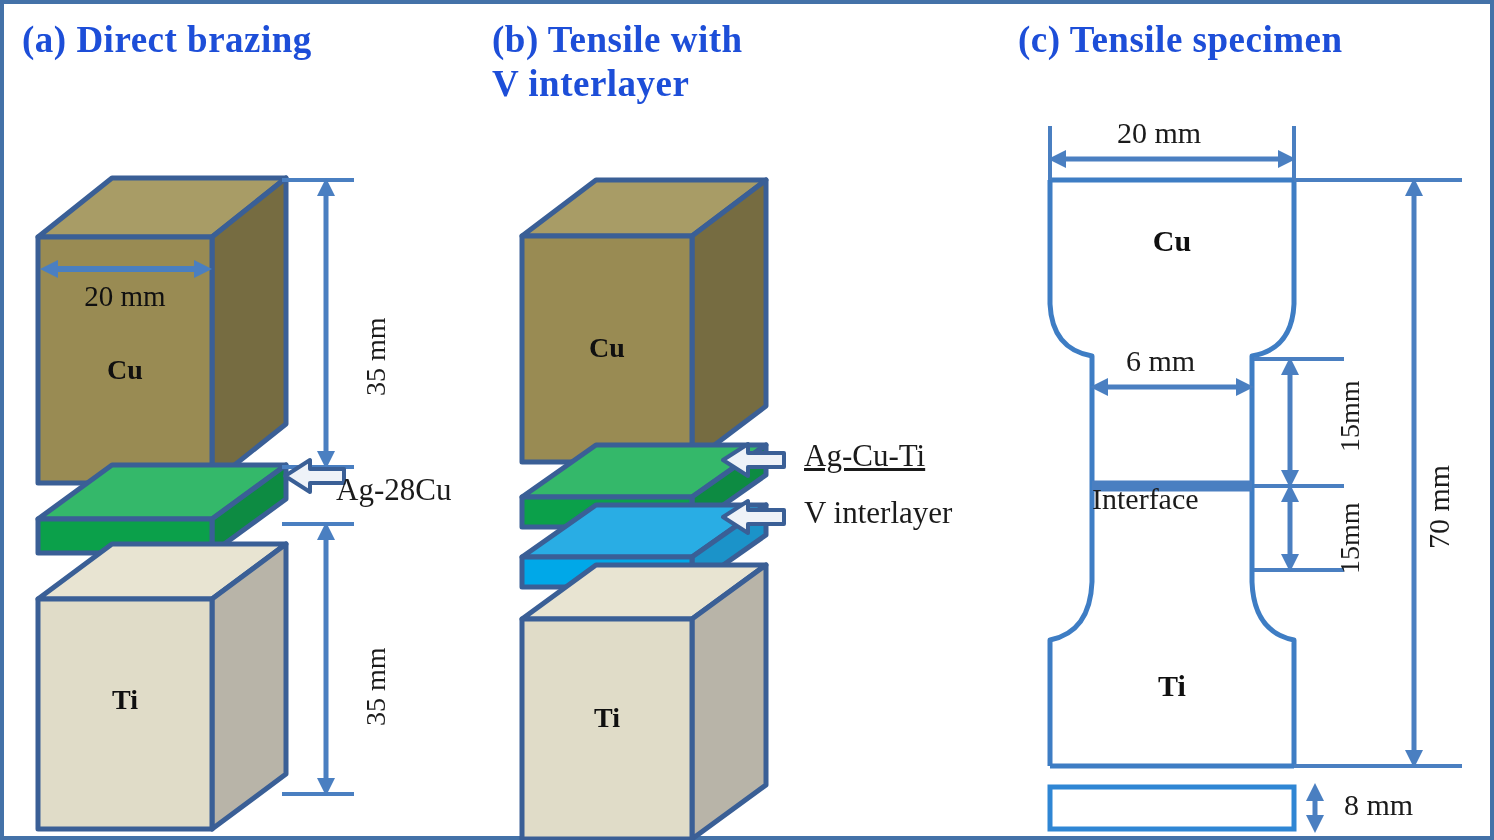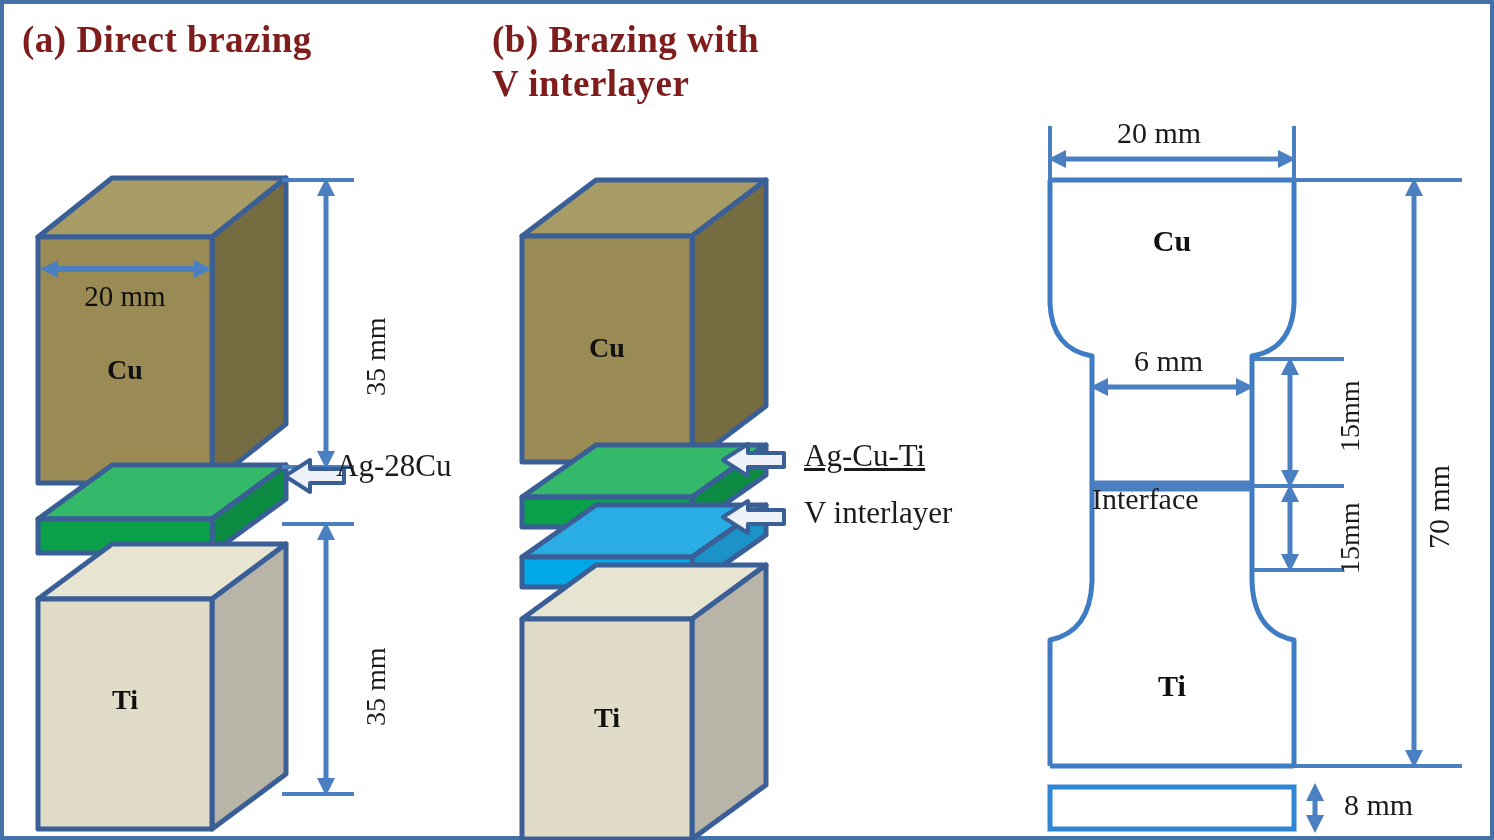--- a/index.html
+++ b/index.html
@@ -11,21 +11,21 @@
     position:relative;width:1494px;height:840px;
     box-sizing:border-box;
     background:#ffffff;
     border:4px solid #4472a8;
   }
   .panel{position:absolute;top:0;height:100%;}
   .ptitle{
     position:absolute;
     font-weight:bold;
     font-size:37px;
-    color:#7f1d1d;
+    color:#1d4ed8;
     letter-spacing:0.5px;
     white-space:pre-line;
     line-height:1.18;
   }
   
   .block{position:absolute;}
   .block svg{display:block;overflow:visible;}
   .facelabel{
     position:absolute;
     font-weight:bold;font-size:28px;color:#101010;
@@ -112,24 +112,24 @@
       <line x1="322" y1="530" x2="322" y2="780" stroke="#4a7fc1" stroke-width="5"></line>
       <polygon points="322,518 313,536 331,536" fill="#4a7fc1"></polygon>
       <polygon points="322,792 313,774 331,774" fill="#4a7fc1"></polygon>
     </svg>
     <div class="dimlabel vert" style="left:356px;top:722px;">35 mm</div>
 
     <svg class="overlay" width="470" height="840">
       <polygon points="281,472 306,456 306,465 340,465 340,479 306,479 306,488" fill="#eef2f8" stroke="#3a5f96" stroke-width="4" stroke-linejoin="round"></polygon>
     </svg>
   </div>
-  <div class="anno" style="left:332px;top:444px;">Ag-28Cu</div>
+  <div class="anno" style="left:332px;top:468px;">Ag-28Cu</div>
 
   <div class="panel" style="left:470px;width:530px;">
-    <div class="ptitle" style="left:18px;top:14px;">(b) Brazing with
+    <div class="ptitle" style="left:18px;top:14px;">(b) Tensile with
       V interlayer</div>
 
     <div class="block" style="left:40px;top:170px;">
       <svg width="270" height="300" viewBox="0 0 270 300">
         <polygon points="8,62 82,6 252,6 178,62" fill="#a89c66" stroke="#3a5f96" stroke-width="5" stroke-linejoin="round"></polygon>
         <polygon points="178,62 252,6 252,232 178,288" fill="#766c41" stroke="#3a5f96" stroke-width="5" stroke-linejoin="round"></polygon>
         <rect x="8" y="62" width="170" height="226" fill="#998b53" stroke="#3a5f96" stroke-width="5" stroke-linejoin="round"></rect>
       </svg>
       <div class="facelabel" style="left:8px;top:158px;width:170px;">Cu</div>
     </div>
@@ -162,20 +162,21 @@
     <svg class="overlay" width="530" height="840">
       <polygon points="249,456 274,440 274,449 310,449 310,463 274,463 274,472" fill="#eef2f8" stroke="#3a5f96" stroke-width="4" stroke-linejoin="round"></polygon>
       <polygon points="249,513 274,497 274,506 310,506 310,520 274,520 274,529" fill="#eef2f8" stroke="#3a5f96" stroke-width="4" stroke-linejoin="round"></polygon>
     </svg>
   </div>
 
   <div class="anno" style="left:800px;top:434px;text-decoration:underline;">Ag-Cu-Ti</div>
   <div class="anno" style="left:800px;top:491px;">V interlayer</div>
 
   <div class="panel" style="left:1000px;width:494px;">
+    <div class="ptitle" style="left:14px;top:14px;">(c) Tensile specimen</div>
 
     <svg class="overlay" width="494" height="840">
 
       <path d="M 46,176 L 46,300 Q 48,345 88,352 L 88,484" fill="none" stroke="#3e7dc4" stroke-width="5" stroke-linejoin="round"></path>
       <path d="M 290,176 L 290,300 Q 288,345 248,352 L 248,484" fill="none" stroke="#3e7dc4" stroke-width="5" stroke-linejoin="round"></path>
 
       <path d="M 88,484 L 88,578 Q 86,628 46,636 L 46,762" fill="none" stroke="#3e7dc4" stroke-width="5" stroke-linejoin="round"></path>
       <path d="M 248,484 L 248,578 Q 250,628 290,636 L 290,762" fill="none" stroke="#3e7dc4" stroke-width="5" stroke-linejoin="round"></path>
 
       <line x1="46" y1="176" x2="290" y2="176" stroke="#3e7dc4" stroke-width="5"></line>
@@ -198,21 +199,21 @@
       <polygon points="44,155 62,146 62,164" fill="#4a7fc1"></polygon>
       <polygon points="292,155 274,146 274,164" fill="#4a7fc1"></polygon>
     </svg>
     <div class="specText" style="left:113px;top:112px;">20 mm</div>
 
     <svg class="overlay" width="494" height="840">
       <line x1="100" y1="383" x2="236" y2="383" stroke="#4a7fc1" stroke-width="5"></line>
       <polygon points="86,383 104,374 104,392" fill="#4a7fc1"></polygon>
       <polygon points="250,383 232,374 232,392" fill="#4a7fc1"></polygon>
     </svg>
-    <div class="specText" style="left:122px;top:340px;margin-left:8px;">6 mm</div>
+    <div class="specText" style="left:122px;top:340px;">6 mm</div>
 
     <svg class="overlay" width="494" height="840">
       <line x1="250" y1="355" x2="340" y2="355" stroke="#4a7fc1" stroke-width="4"></line>
       <line x1="250" y1="482" x2="340" y2="482" stroke="#4a7fc1" stroke-width="4"></line>
       <line x1="250" y1="566" x2="340" y2="566" stroke="#4a7fc1" stroke-width="4"></line>
 
       <line x1="286" y1="365" x2="286" y2="472" stroke="#4a7fc1" stroke-width="5"></line>
       <polygon points="286,353 277,371 295,371" fill="#4a7fc1"></polygon>
       <polygon points="286,484 277,466 295,466" fill="#4a7fc1"></polygon>
 

